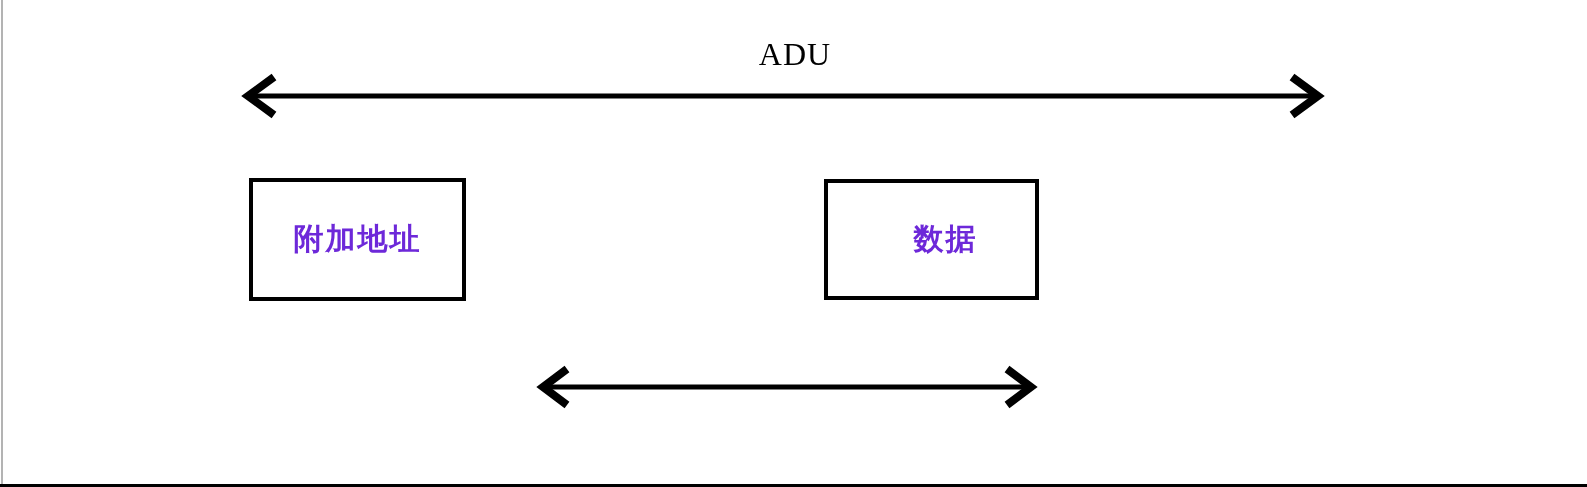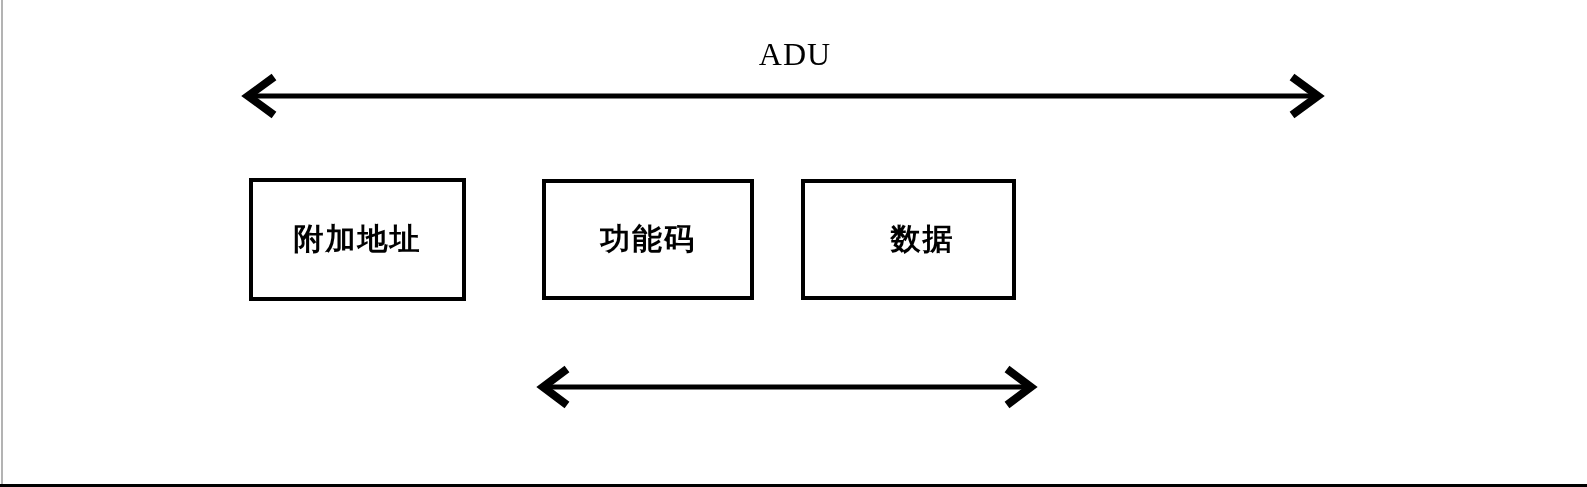--- a/index.html
+++ b/index.html
@@ -49,26 +49,26 @@
   .field-box {
     position: absolute;
     box-sizing: border-box;
     border: 4px solid #000000;
     background: #ffffff;
     display: flex;
     align-items: center;
     justify-content: center;
     font-weight: bold;
     font-size: 30px;
-    color: #000000;
+    color: #6d28d9;
     letter-spacing: 2px;
   }
   #box-additional-address { left: 249px; top: 178px; width: 217px; height: 123px; }
   #box-function-code      { left: 542px; top: 179px; width: 212px; height: 121px; }
-  #box-data               { left: 801px; top: 179px; width: 215px; height: 121px; padding-left: 28px; }
+  #box-data               { left: 824px; top: 179px; width: 215px; height: 121px; padding-left: 28px; }
   #box-error-check        { left: 1115px; top: 172px; width: 217px; height: 121px; }
 </style>
 </head>
 <body>
 
 <div id="canvas">
 
   <div class="left-rule"></div>
   <div class="bottom-rule"></div>
 
@@ -77,23 +77,20 @@
   <svg class="arrow-svg" id="adu-arrow" width="1090" height="46">
     <line class="arrow-line" x1="14" y1="23" x2="1076" y2="23"></line>
     <polyline class="arrow-head" points="36,4 10,23 36,42"></polyline>
     <polyline class="arrow-head" points="1054,4 1080,23 1054,42"></polyline>
   </svg>
 
   <div class="field-box" id="box-additional-address">
     <span>附加地址</span>
   </div>
 
-  <div class="field-box" id="box-function-code">
-    <span>功能码</span>
-  </div>
 
   <div class="field-box" id="box-data">
     <span>数据</span>
   </div>
 
 
   <svg class="arrow-svg" id="pdu-arrow" width="506" height="46">
     <line class="arrow-line" x1="14" y1="23" x2="494" y2="23"></line>
     <polyline class="arrow-head" points="34,5 10,23 34,41"></polyline>
     <polyline class="arrow-head" points="474,5 498,23 474,41"></polyline>

